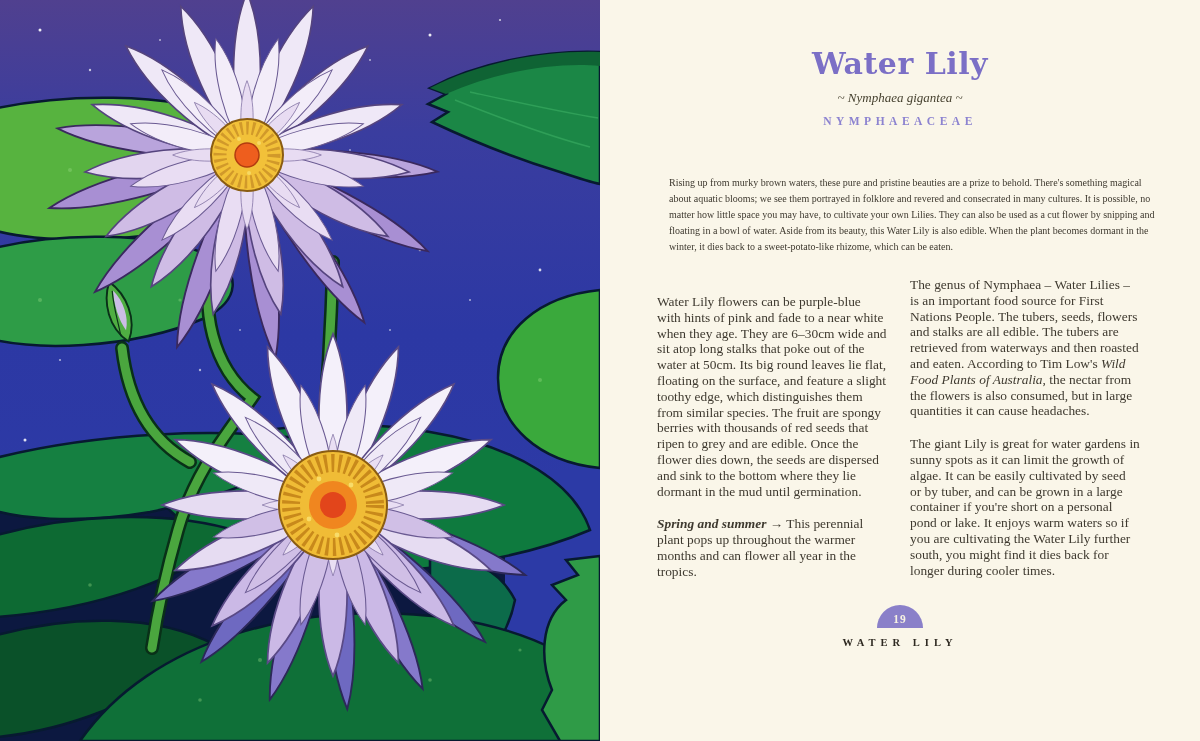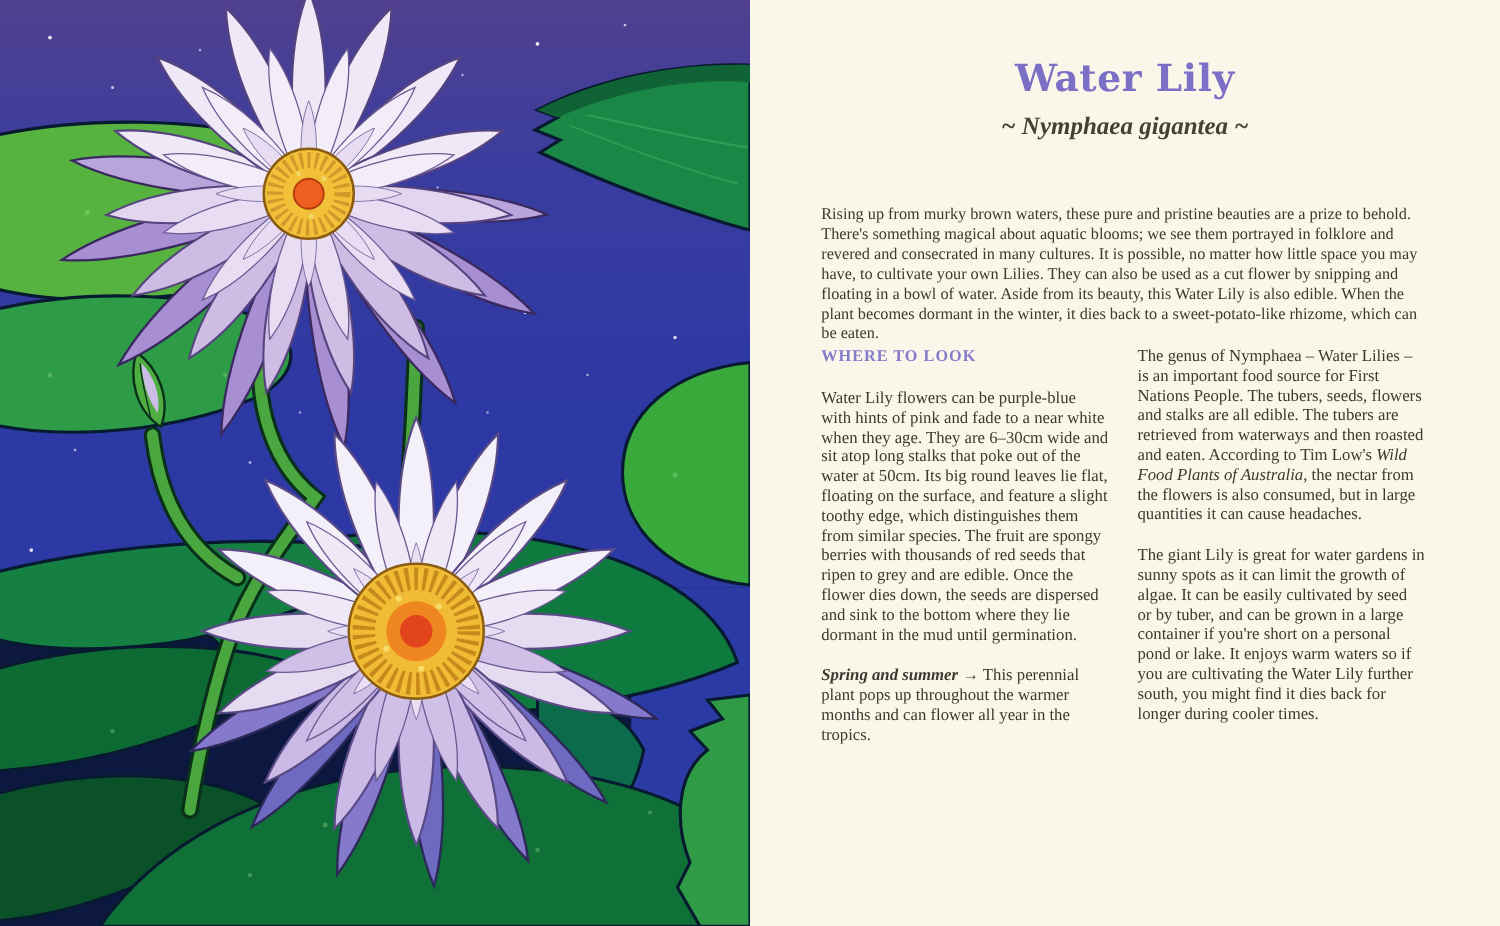--- a/index.html
+++ b/index.html
@@ -4,25 +4,25 @@
 <style>
   html,body{margin:0;padding:0;}
   .spread{width:1200px;height:741px;display:flex;overflow:hidden;background:#faf6e9;}
   .art{width:600px;height:741px;flex:0 0 600px;}
   .art svg{display:block;}
   .page{position:relative;width:600px;height:670px;flex:0 0 600px;background:#faf6e9;
         font-family:"Liberation Serif",serif;color:#3e392f;}
   .page-header{position:absolute;top:46px;left:0;right:0;text-align:center;}
   .title{margin:0;font-family:"DejaVu Serif",serif;font-weight:bold;font-size:30px;
          letter-spacing:.5px;color:#7b6fc6;}
-  .sci{margin-top:9px;font-style:italic;font-weight:bold;font-size:20px;color:#46412f;}
+  .sci{margin-top:9px;font-style:italic;font-weight:normal;font-size:13px;color:#46412f;}
   .indig{margin-top:7px;font-weight:bold;font-size:12.5px;color:#3e392f;}
   .family{margin-top:9px;font-size:11.5px;letter-spacing:4.5px;font-weight:bold;color:#8c83d0;}
-  .intro{position:absolute;top:163px;left:57px;width:486px;margin:0;
-         font-size:13px;line-height:15.9px;}
+  .intro{position:absolute;top:163px;left:57px;width:486px;margin:12px;
+         font-size:10px;line-height:15.9px;}
   .cols{position:absolute;top:277px;left:57px;right:60px;display:flex;gap:23px;}
   .col{flex:1 1 0;}
   .sect{margin:0 0 17px 0;}
   .sect h3{margin:0 0 7px 0;font-size:13px;letter-spacing:.8px;color:#857bcb;font-weight:bold;}
   .sect p{margin:0;font-size:13.4px;line-height:15.8px;}
   .it{font-style:italic;}
   .bi{font-style:italic;font-weight:bold;}
   .page-footer{position:absolute;bottom:22px;left:0;right:0;text-align:center;}
   .dome{width:46px;height:23px;margin:0 auto;background:#8a80c9;border-radius:23px 23px 0 0;
         color:#f7f2e2;font-size:11.5px;font-weight:bold;letter-spacing:1px;line-height:29px;}
@@ -264,41 +264,45 @@
         </g>
       </g>
     </svg>
   </div>
 
   <div class="page">
 
     <div class="page-header">
       <h1 class="title">Water Lily</h1>
       <div class="sci">~ Nymphaea gigantea ~</div>
+      <div class="family">NYMPHAEACEAE</div>
     </div>
 
     <p class="intro">Rising up from murky brown waters, these pure and pristine beauties are a prize to behold. There's something magical about aquatic blooms; we see them portrayed in folklore and revered and consecrated in many cultures. It is possible, no matter how little space you may have, to cultivate your own Lilies. They can also be used as a cut flower by snipping and floating in a bowl of water. Aside from its beauty, this Water Lily is also edible. When the plant becomes dormant in the winter, it dies back to a sweet-potato-like rhizome, which can be eaten.</p>
 
     <div class="cols">
       <div class="col">
         <div class="sect">
-          <h3>WHERE TO LOOK</h3>
         </div>
         <div class="sect">
           <p>Water Lily flowers can be purple-blue with hints of pink and fade to a near white when they age. They are 6–30cm wide and sit atop long stalks that poke out of the water at 50cm. Its big round leaves lie flat, floating on the surface, and feature a slight toothy edge, which distinguishes them from similar species. The fruit are spongy berries with thousands of red seeds that ripen to grey and are edible. Once the flower dies down, the seeds are dispersed and sink to the bottom where they lie dormant in the mud until germination.</p>
         </div>
         <div class="sect">
           <p><span class="bi">Spring and summer</span> <span>→</span> <span>This perennial plant pops up throughout the warmer months and can flower all year in the tropics.</span></p>
         </div>
       </div>
       <div class="col">
         <div class="sect">
           <p><span>The genus of Nymphaea – Water Lilies – is an important food source for First Nations People. The tubers, seeds, flowers and stalks are all edible. The tubers are retrieved from waterways and then roasted and eaten. According to Tim Low's </span><span class="it">Wild Food Plants of Australia</span><span>, the nectar from the flowers is also consumed, but in large quantities it can cause headaches.</span></p>
         </div>
         <div class="sect">
           <p>The giant Lily is great for water gardens in sunny spots as it can limit the growth of algae. It can be easily cultivated by seed or by tuber, and can be grown in a large container if you're short on a personal pond or lake. It enjoys warm waters so if you are cultivating the Water Lily further south, you might find it dies back for longer during cooler times.</p>
         </div>
       </div>
     </div>
 
+    <div class="page-footer">
+      <div class="dome"><span>19</span></div>
+      <div class="runfoot">WATER LILY</div>
+    </div>
 
   </div>
 </div>
 
 </body></html>

